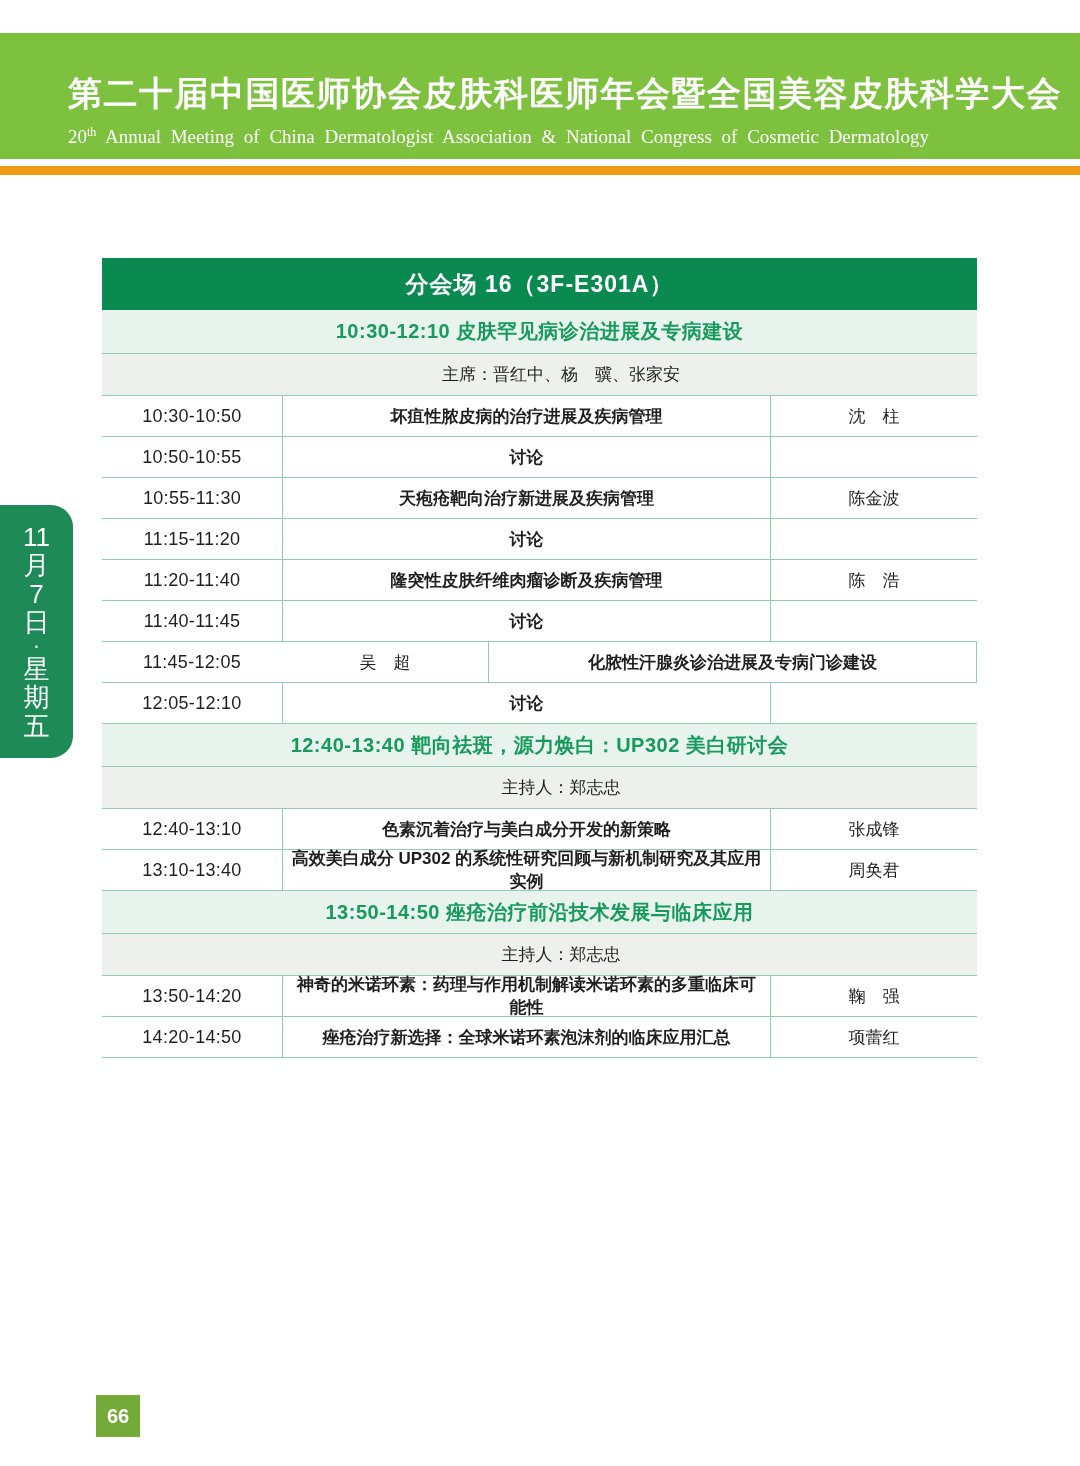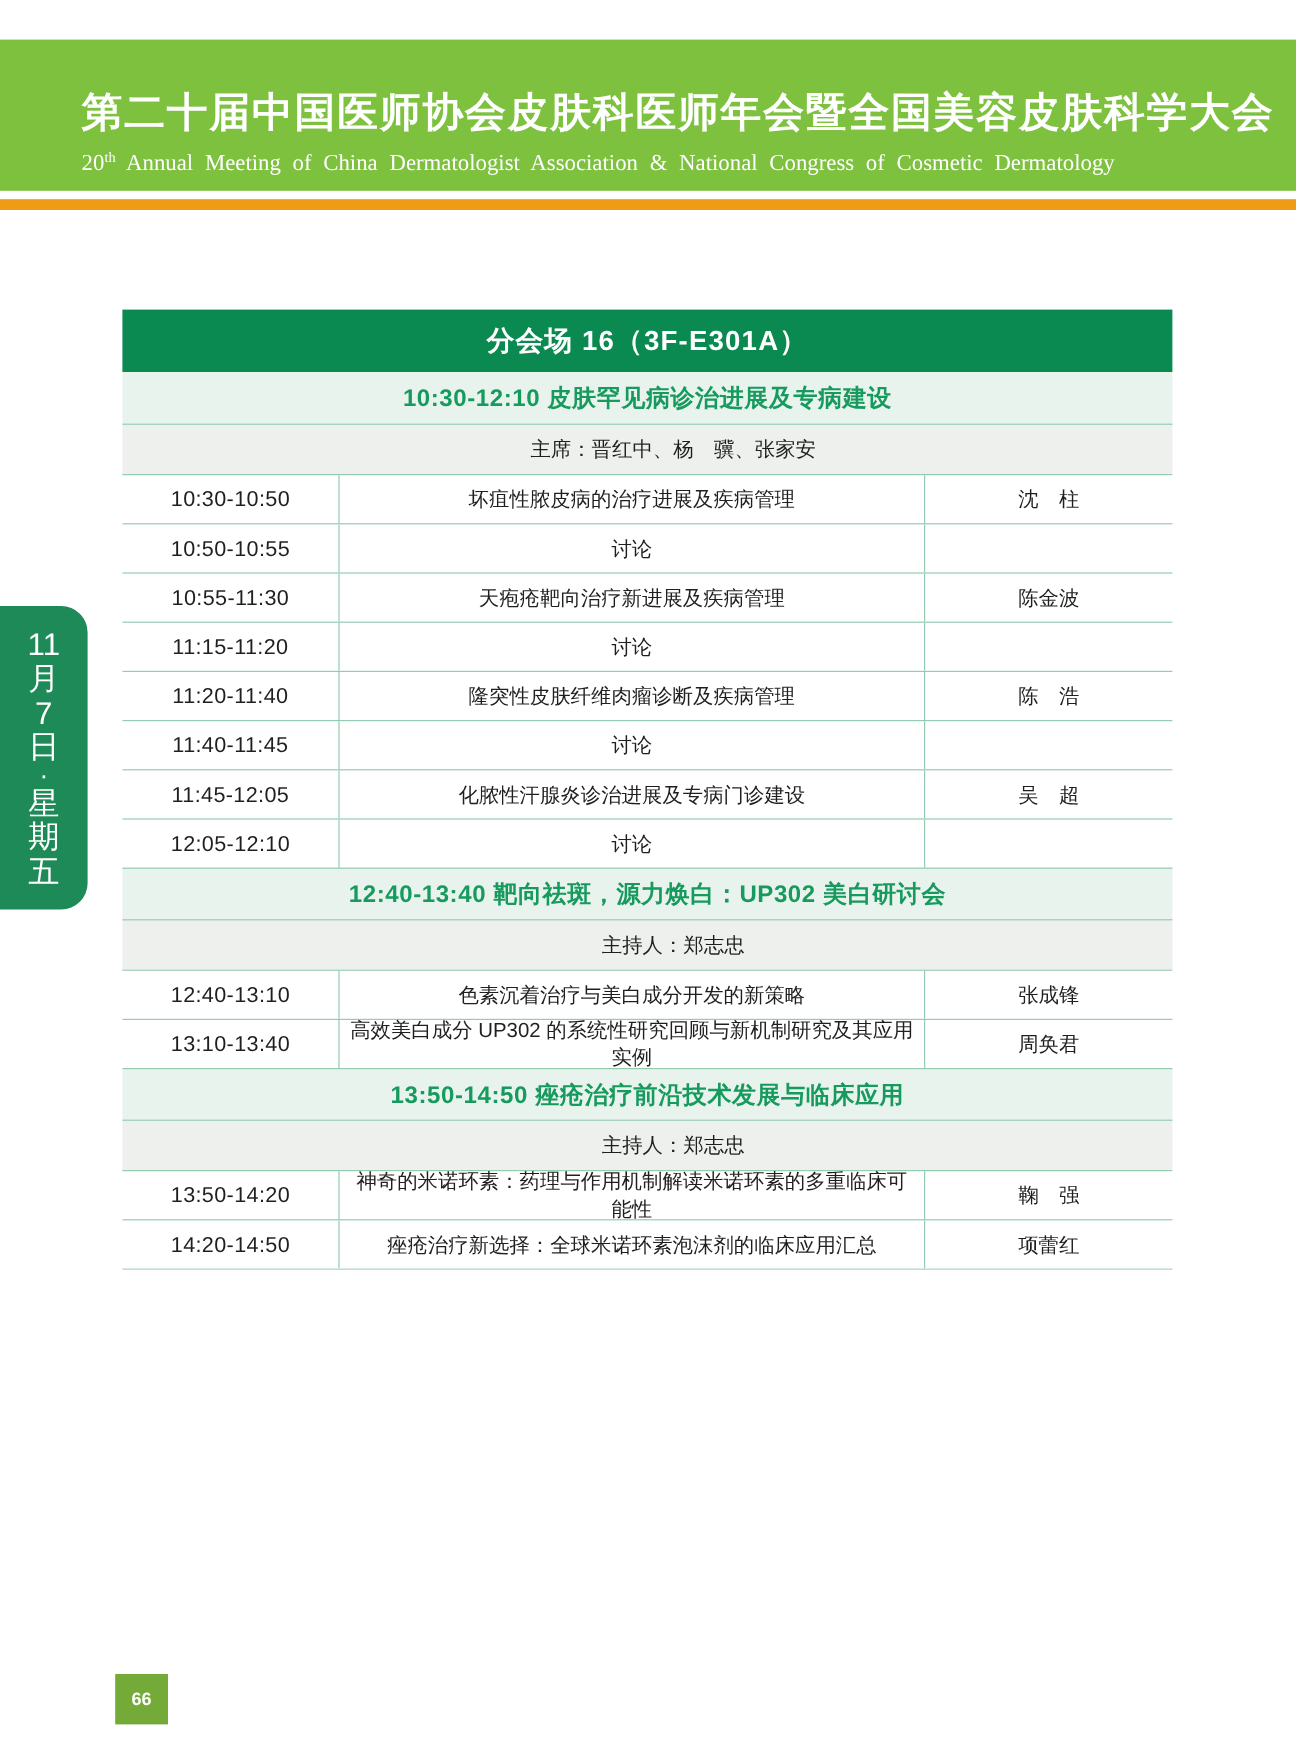--- a/index.html
+++ b/index.html
@@ -53,27 +53,27 @@
   .band.first { border-top:none; }
   .host {
     box-sizing:border-box; height:42px; background:#edf0ed; color:#1f1f1f;
     font-size:17px; display:flex; align-items:center; justify-content:center;
     border-top:1px solid #94ccb3;
     padding-left:43px;
   }
   .row { box-sizing:border-box; display:flex; height:41px; border-top:1px solid #94ccb3; background:#ffffff; }
   .cell { display:flex; align-items:center; justify-content:center; color:#1f1f1f; font-size:17px; text-align:center; }
   .cell.time { width:180px; font-size:18px; letter-spacing:0.3px; }
-  .cell.topic { flex:1; border-left:1px solid #94ccb3; border-right:1px solid #94ccb3; padding:1px 6px; }
+  .cell.topic { flex:1; border-left:1px solid #94ccb3; border-right:1px solid #94ccb3; padding:1px 6px;font-weight:bold; }
   .cell.speaker { width:206px; }
 
   
   .page-badge {
     position:absolute; left:96px; top:1395px; width:44px; height:42px;
-    background:#74aa37; color:#ffffff; font-weight:bold; font-size:15px;
+    background:#74aa37; color:#ffffff; font-weight:bold; font-size:20px;
     display:flex; align-items:center; justify-content:center;
   }
 </style>
 </head>
 <body>
 
 <div class="page">
 
   <div class="header-band">
     <div class="header-inner">
@@ -125,22 +125,22 @@
       <div class="cell topic">隆突性皮肤纤维肉瘤诊断及疾病管理</div>
       <div class="cell speaker">陈　浩</div>
     </div>
     <div class="row">
       <div class="cell time">11:40-11:45</div>
       <div class="cell topic">讨论</div>
       <div class="cell speaker"></div>
     </div>
     <div class="row">
       <div class="cell time">11:45-12:05</div>
+      <div class="cell speaker">吴　超</div>
       <div class="cell topic">化脓性汗腺炎诊治进展及专病门诊建设</div>
-      <div class="cell speaker">吴　超</div>
     </div>
     <div class="row">
       <div class="cell time">12:05-12:10</div>
       <div class="cell topic">讨论</div>
       <div class="cell speaker"></div>
     </div>
 
     <div class="band">12:40-13:40 靶向祛斑，源力焕白：UP302 美白研讨会</div>
     <div class="host">主持人：郑志忠</div>
     <div class="row">

